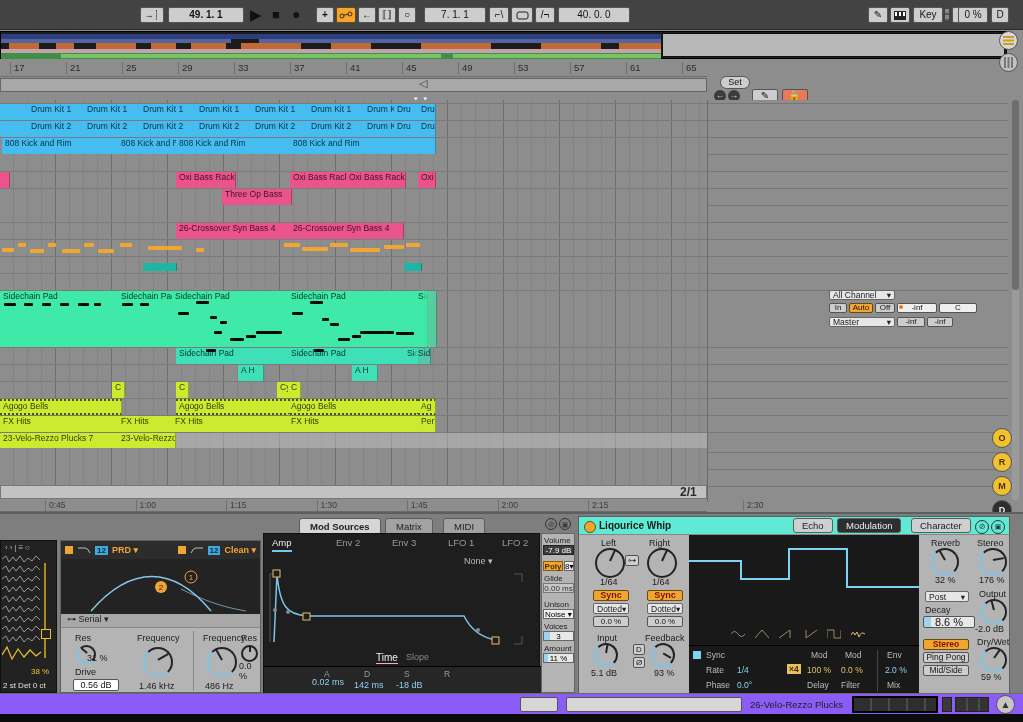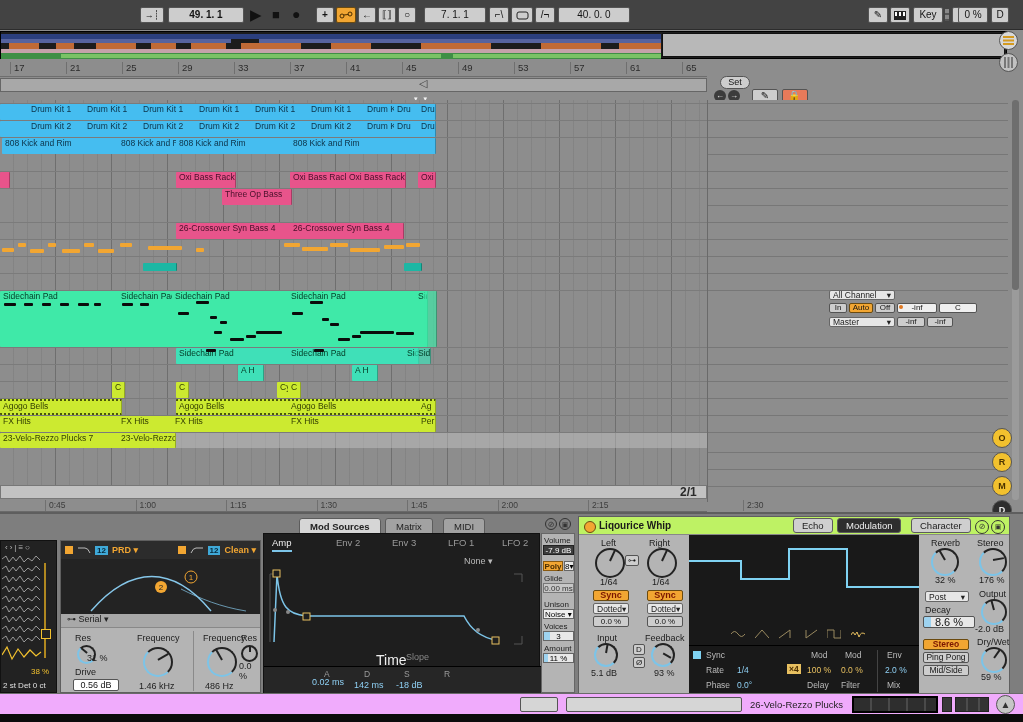--- a/index.html
+++ b/index.html
@@ -430,21 +430,21 @@
           <path d="M6 22 L6 90 M6 22 L14 22" stroke="#555" fill="none"></path>
           <path d="M250 22 L258 22 L258 30 M250 92 L258 92 L258 84" stroke="#555" fill="none"></path>
           <path d="M10 90 L13 22 C16 56 24 62 42 64 L200 64 C208 80 220 86 232 88" stroke="#7cc4e8" stroke-width="1.5" fill="none"></path>
           <rect x="9" y="18" width="7" height="7" fill="#1e1e1e" stroke="#e8c060"></rect>
           <rect x="39" y="61" width="7" height="7" fill="#1e1e1e" stroke="#e8c060"></rect>
           <rect x="228" y="85" width="7" height="7" fill="#1e1e1e" stroke="#e8c060"></rect>
           <circle cx="11" cy="58" r="2" fill="#888"></circle>
             <circle cx="24" cy="60" r="2" fill="#888"></circle>
             <circle cx="214" cy="78" r="2" fill="#888"></circle>
         </svg>
-        <div class="b" style="left:112px;top:118px;font-size:14px;color:#eee;border-bottom:4px solid #f9a8d4">Time</div>
+        <div class="b" style="left:112px;top:118px;font-size:10px;color:#eee;border-bottom:1px solid #f9a8d4">Time</div>
         <div class="b" style="left:142px;top:118px;font-size:9px;color:#888">Slope</div>
         <div class="b" style="left:0;top:132px;width:277px;height:28px;background:#262626;border-top:1px solid #000">
           <span class="b" style="left:60px;top:2px;font-size:8.5px;color:#9a9a9a">A</span>
           <span class="b" style="left:100px;top:2px;font-size:8.5px;color:#9a9a9a">D</span>
           <span class="b" style="left:140px;top:2px;font-size:8.5px;color:#9a9a9a">S</span>
           <span class="b" style="left:180px;top:2px;font-size:8.5px;color:#9a9a9a">R</span>
           <span class="b dvalblue" style="left:48px;top:10px;font-size:9px">0.02 ms</span>
           <span class="b dvalblue" style="left:90px;top:13px;font-size:9px">142 ms</span>
           <span class="b dvalblue" style="left:132px;top:13px;font-size:9px">-18 dB</span>
           <span class="b dvalblue" style="left:172px;top:31px;font-size:9px">192 ms</span>
@@ -460,21 +460,21 @@
         <span class="b" style="left:2px;top:66px;color:#222">Unison</span>
         <span class="b" style="left:1px;top:75px;width:31px;height:10px;background:#efefef;border:1px solid #666;padding-left:1px"><span>Noise</span> ▾</span>
         <span class="b" style="left:2px;top:88px;color:#222">Voices</span>
         <span class="b" style="left:1px;top:97px;width:31px;height:10px;background:linear-gradient(90deg,#9ed3f0 0 20%,#e8e8e8 20%);border:1px solid #666;text-align:center">3</span>
         <span class="b" style="left:2px;top:110px;color:#222">Amount</span>
         <span class="b" style="left:1px;top:119px;width:31px;height:10px;background:linear-gradient(90deg,#9ed3f0 0 15%,#e8e8e8 15%);border:1px solid #666;text-align:center">11 %</span>
       </div>
     </div>
 
     <div class="b" style="left:578px;top:2px;width:432px;height:178px;background:#b4b4b4;border:1px solid #5f5f5f">
-      <div class="b" style="left:0;top:0;width:430px;height:18px;background:#bef264;border-bottom:1px solid #888">
+      <div class="b" style="left:0;top:0;width:430px;height:18px;background:#5eead4;border-bottom:1px solid #888">
         <span style="position:absolute;left:5px;top:4px;width:10px;height:10px;border-radius:50%;background:#f2a632;border:1px solid #6a4a10"></span>
         <span style="position:absolute;left:20px;top:3px;font-size:10px;font-weight:bold;color:#1a1a1a">Liqourice Whip</span>
         <span class="dtab" style="position:absolute;left:214px;top:1px;padding:1px 8px;border-radius:3px;background:#cfcfcf">Echo</span>
         <span class="dtab" style="position:absolute;left:258px;top:1px;padding:1px 8px;border-radius:3px;background:#2e2e2e;color:#eee">Modulation</span>
         <span class="dtab" style="position:absolute;left:332px;top:1px;padding:1px 8px;border-radius:3px;background:#cfcfcf">Character</span>
         <span style="position:absolute;left:396px;top:3px;width:12px;height:12px;border-radius:50%;border:1px solid #333;color:#333;font-size:8px;text-align:center;line-height:11px">⊘</span>
         <span style="position:absolute;left:412px;top:3px;width:12px;height:12px;border-radius:50%;border:1px solid #333;color:#333;font-size:7px;text-align:center;line-height:11px">▣</span>
       </div>
 
       <span class="klbl" style="left:22px;top:21px">Left</span>
@@ -583,21 +583,21 @@
       <span class="b btn" style="left:344px;top:135px;width:46px;height:11px;font-size:8.5px">Ping Pong</span>
       <span class="b btn" style="left:344px;top:148px;width:46px;height:11px;font-size:8.5px">Mid/Side</span>
       <span class="klbl" style="left:398px;top:120px">Dry/Wet</span>
       <span class="knob kb" style="left:402px;top:130px;width:22px;height:22px">
           <i style="transform:rotate(35deg)"></i>
         </span>
       <span class="kval" style="left:402px;top:155px">59 %</span>
     </div>
   </div>
 
-  <div class="b" style="left:0;top:693px;width:1023px;height:21px;background:#f0abfc;border-top:1px solid #6a6a6a">
+  <div class="b" style="left:0;top:693px;width:1023px;height:21px;background:#8b5cf6;border-top:1px solid #6a6a6a">
     <div class="b" style="left:520px;top:3px;width:38px;height:15px;background:#d6d6d6;border:1px solid #555;border-radius:2px"></div>
     <div class="b" style="left:566px;top:3px;width:176px;height:15px;background:#d6d6d6;border:1px solid #555;border-radius:2px"></div>
     <div class="b" style="left:750px;top:5px;font-size:9.5px;color:#1e1e1e;white-space:nowrap">26-Velo-Rezzo Plucks</div>
     <div class="b" style="left:852px;top:2px;width:86px;height:17px;background:repeating-linear-gradient(90deg,#2e2e2e 0 16px,#4a4a4a 16px 18px);border:2px solid #000"></div>
     <div class="b" style="left:942px;top:3px;width:10px;height:15px;background:#3a3a3a;border:1px solid #222"></div>
     <div class="b" style="left:955px;top:3px;width:34px;height:15px;background:repeating-linear-gradient(90deg,#333 0 10px,#4c4c4c 10px 12px);border:1px solid #222"></div>
     <div class="b" style="left:996px;top:1px;width:19px;height:19px;border-radius:50%;background:#c6c6c6;border:1px solid #555;color:#333;font-size:10px;text-align:center;line-height:18px">▲</div>
   </div>
   <div class="b" style="left:0;top:714px;width:1023px;height:8px;background:#0c0c0c"></div>
 

